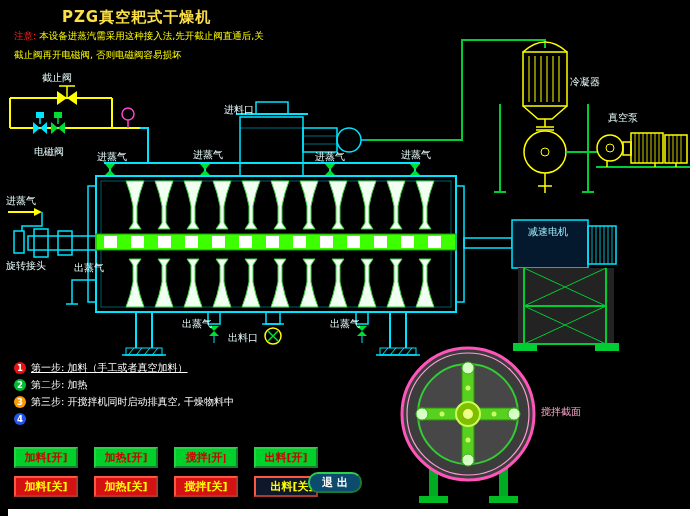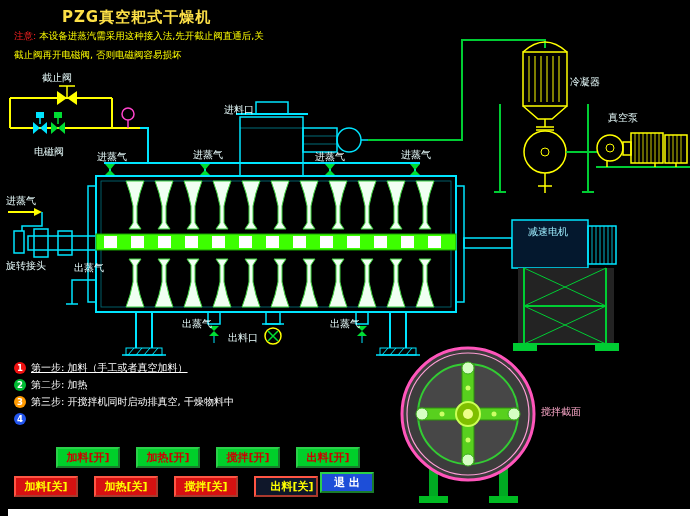--- a/index.html
+++ b/index.html
@@ -20,21 +20,21 @@
   #steps{position:absolute;left:14px;top:362px;width:260px;}
   .step{display:flex;align-items:flex-start;gap:5px;margin-bottom:5px;}
   .step-num{width:12px;height:12px;border-radius:50%;color:#fff;font-size:8.5px;
     line-height:12px;text-align:center;font-weight:bold;flex:0 0 12px;}
   .step-text{font-size:10px;color:#ffffff;line-height:12px;}
   .step-text.wrap{width:206px;text-decoration:underline;}
   .step-text.nowrap{white-space:nowrap;}
   
   .btn{position:absolute;width:64px;height:21px;font-weight:bold;font-size:11px;
     padding:0;cursor:pointer;font-family:inherit;line-height:17px;text-align:center;}
-  .btn-on{border:2px outset #2bd04a;margin-left:42px;}
+  .btn-on{border:2px outset #2bd04a;}
   .btn-off{border:2px outset #ff5544;}
   .btn-exit{border:2px outset #2bd04a;width:54px;}
   
   #edge-right{position:absolute;right:0;top:0;width:6px;height:516px;background:#fff;}
   #edge-bottom{position:absolute;left:8px;bottom:0;width:688px;height:7px;background:#fff;}
   #edge-corner{position:absolute;left:0;bottom:0;width:8px;height:7px;background:#000;}
 </style>
 </head>
 <body>
 
@@ -307,26 +307,26 @@
       <span class="step-num" style="background-color: rgb(255, 153, 0);">3</span>
       <span class="step-text nowrap">第三步: 开搅拌机同时启动排真空, 干燥物料中</span>
     </div>
     <div class="step">
       <span class="step-num" style="background-color: rgb(34, 85, 238);">4</span>
     </div>
   </div>
 
   <button class="btn btn-on" style="left: 14px; top: 447px; background-color: rgb(0, 208, 42); color: rgb(204, 0, 0);">加料[开]</button>
   <button class="btn btn-on" style="left: 94px; top: 447px; background-color: rgb(0, 208, 42); color: rgb(204, 0, 0);">加热[开]</button>
-  <button class="btn btn-on" style="left: 174px; top: 447px; background-color: rgb(0, 208, 42); color: rgb(204, 0, 0);">搅拌[开]</button>
+  <button class="btn btn-on" style="left: 174px; top: 447px; background-color: rgb(0, 208, 42); color: rgb(204, 0, 0); font-family: Liberation Serif, serif;">搅拌[开]</button>
   <button class="btn btn-on" style="left: 254px; top: 447px; background-color: rgb(0, 208, 42); color: rgb(204, 0, 0);">出料[开]</button>
 
   <button class="btn btn-off" style="left: 14px; top: 476px; background-color: rgb(214, 17, 17); color: rgb(255, 255, 0);">加料[关]</button>
   <button class="btn btn-off" style="left: 94px; top: 476px; background-color: rgb(214, 17, 17); color: rgb(255, 255, 0);">加热[关]</button>
   <button class="btn btn-off" style="left: 174px; top: 476px; background-color: rgb(214, 17, 17); color: rgb(255, 255, 0);">搅拌[关]</button>
   <button class="btn btn-off" style="left: 254px; top: 476px; background-color: #0f172a; color: rgb(255, 255, 0); padding-left: 12px;">出料[关]</button>
 
-  <button class="btn btn-exit" style="left: 320px; top: 472px; background-color: #1d4ed8; color: rgb(255, 255, 255);">退 出</button>
+  <button class="btn btn-exit" style="left: 308px; top: 472px; background-color: #0c4a6e; color: rgb(255, 255, 255); border-radius: 10px;">退 出</button>
 
   <div id="edge-right"></div>
   <div id="edge-bottom"></div>
   <div id="edge-corner"></div>
 </div>
 
 </body></html>

